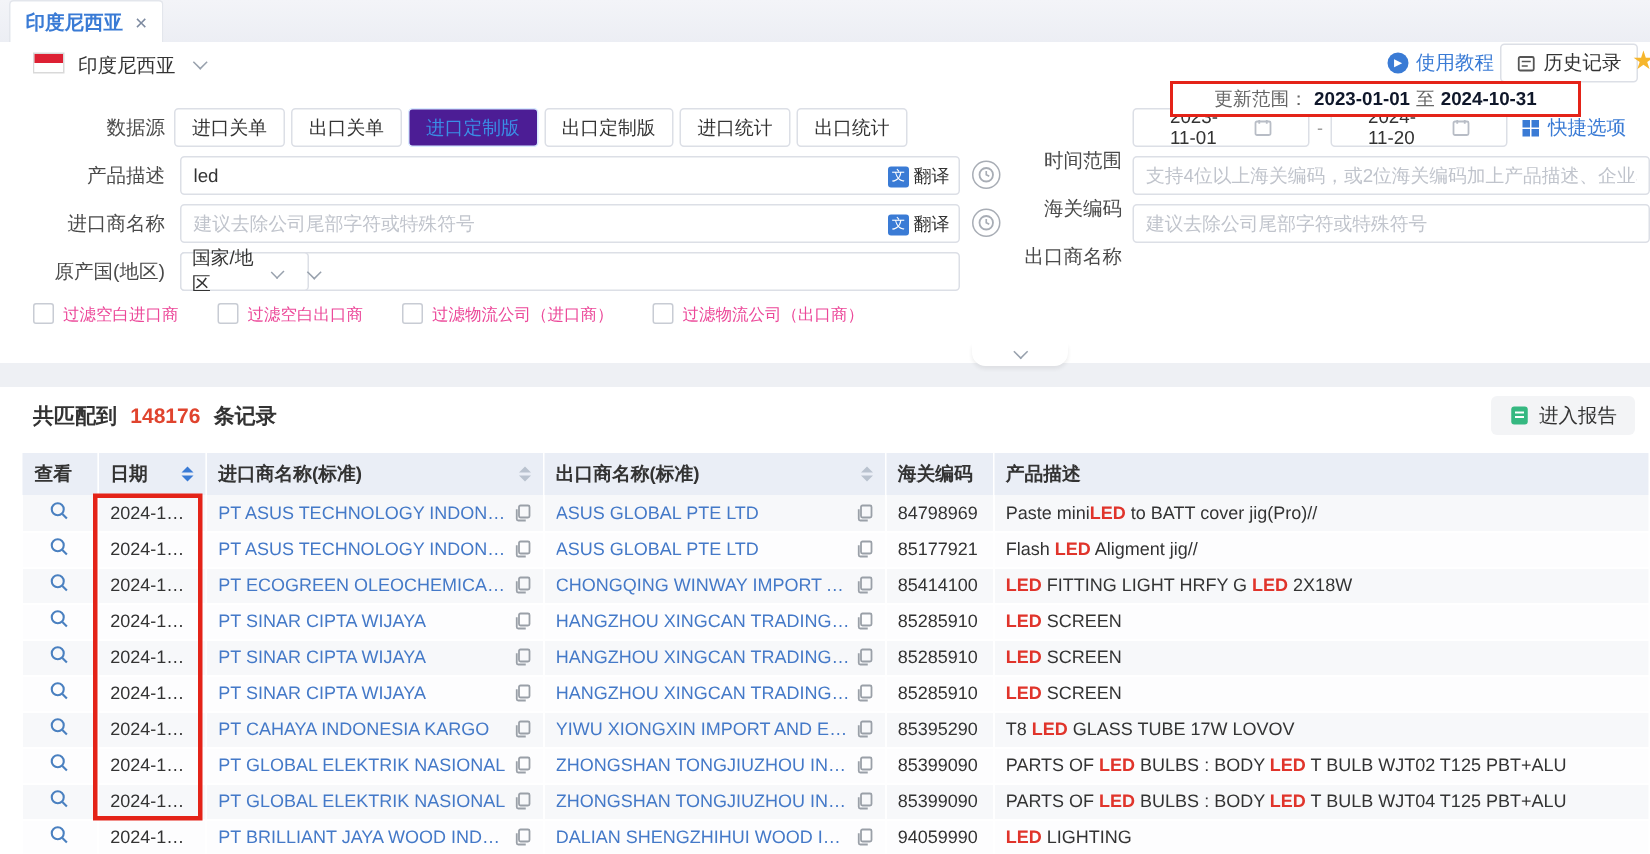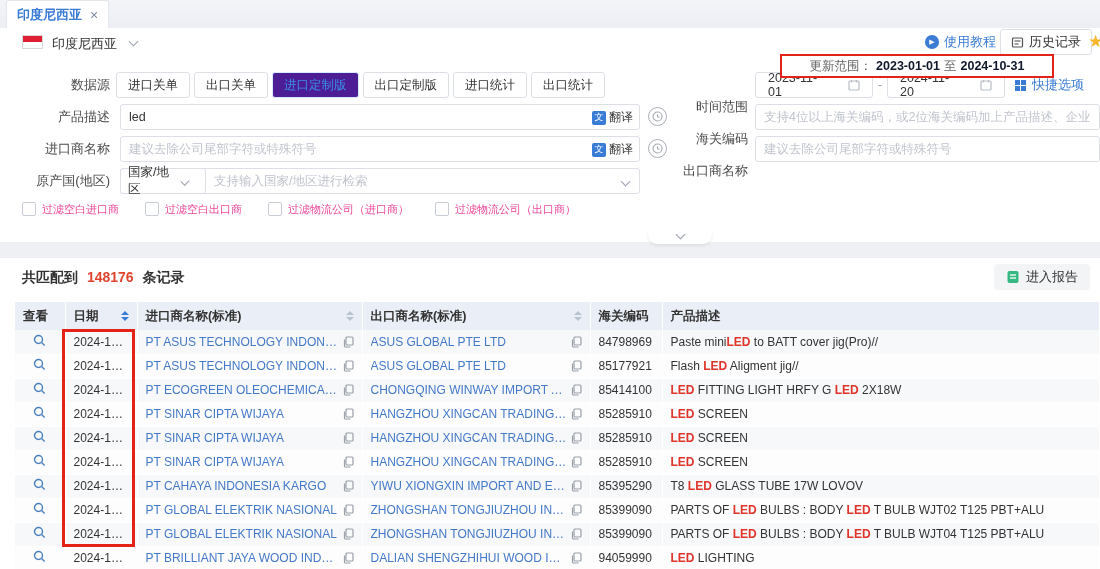--- a/index.html
+++ b/index.html
@@ -47,21 +47,21 @@
   .l-label { position:absolute; left:0; width:110px; text-align:right; font-size:13px; color:#4a4a4a; }
   .r-label { position:absolute; left:640px; width:108px; text-align:right; font-size:13px; color:#4a4a4a;margin-top:44px; }
 
   .segs { position:absolute; left:116px; display:flex; gap:4px; }
   .seg { height:26px; padding:0 11px; border:1px solid #dcdfe6; border-radius:3px;
     background:#fff; font-size:12.5px; color:#333; display:flex; align-items:center; cursor:pointer; }
   .seg.active { background:#4c1d95; border-color:#d8eaff; color:#3a8ee6; }
 
   .date-wrap { position:absolute; left:755px; display:flex; align-items:center; gap:5px; }
   .date-box { width:118px; height:26px; border:1px solid #dcdfe6; border-radius:3px;
-    display:flex; align-items:center; padding:0 12px; font-size:12.5px; color:#333; gap:20px; }
+    display:flex; align-items:center; padding:0 24px; font-size:12.5px; color:#333; gap:20px; }
   .date-box span { flex:1; }
   .date-sep { color:#999; font-size:12px; }
   .quick { position:absolute; left:1014px; display:flex; align-items:center; gap:5px;
     color:#3a7bd5; font-size:13px; cursor:pointer; }
 
   .input-wrap { position:absolute; left:120px; width:520px; height:26px; }
   .input-wrap.right { left:755px; width:345px; }
   .ipt { width:100%; height:26px; border:1px solid #dcdfe6; border-radius:3px;
     padding:0 8px; font-size:12.5px; color:#333; outline:none;
     font-family:"Liberation Sans","DejaVu Sans",sans-serif; }
@@ -259,21 +259,20 @@
       </div>
     </div>
 
     <div class="f-row" style="top:112px">
       <span class="l-label">原产国(地区)</span>
       <div class="origin">
         <div class="origin-sel">
           <span>国家/地区</span>
           <span class="chev"></span>
         </div>
-        <input class="origin-input" placeholder="支持输入国家/地区进行检索" style="">
         <span class="chev"></span>
       </div>
     </div>
 
     <div class="chk-row">
       <label class="chk">
         <span class="chk-box"></span>
         <span>过滤空白进口商</span>
       </label>
       <label class="chk">

